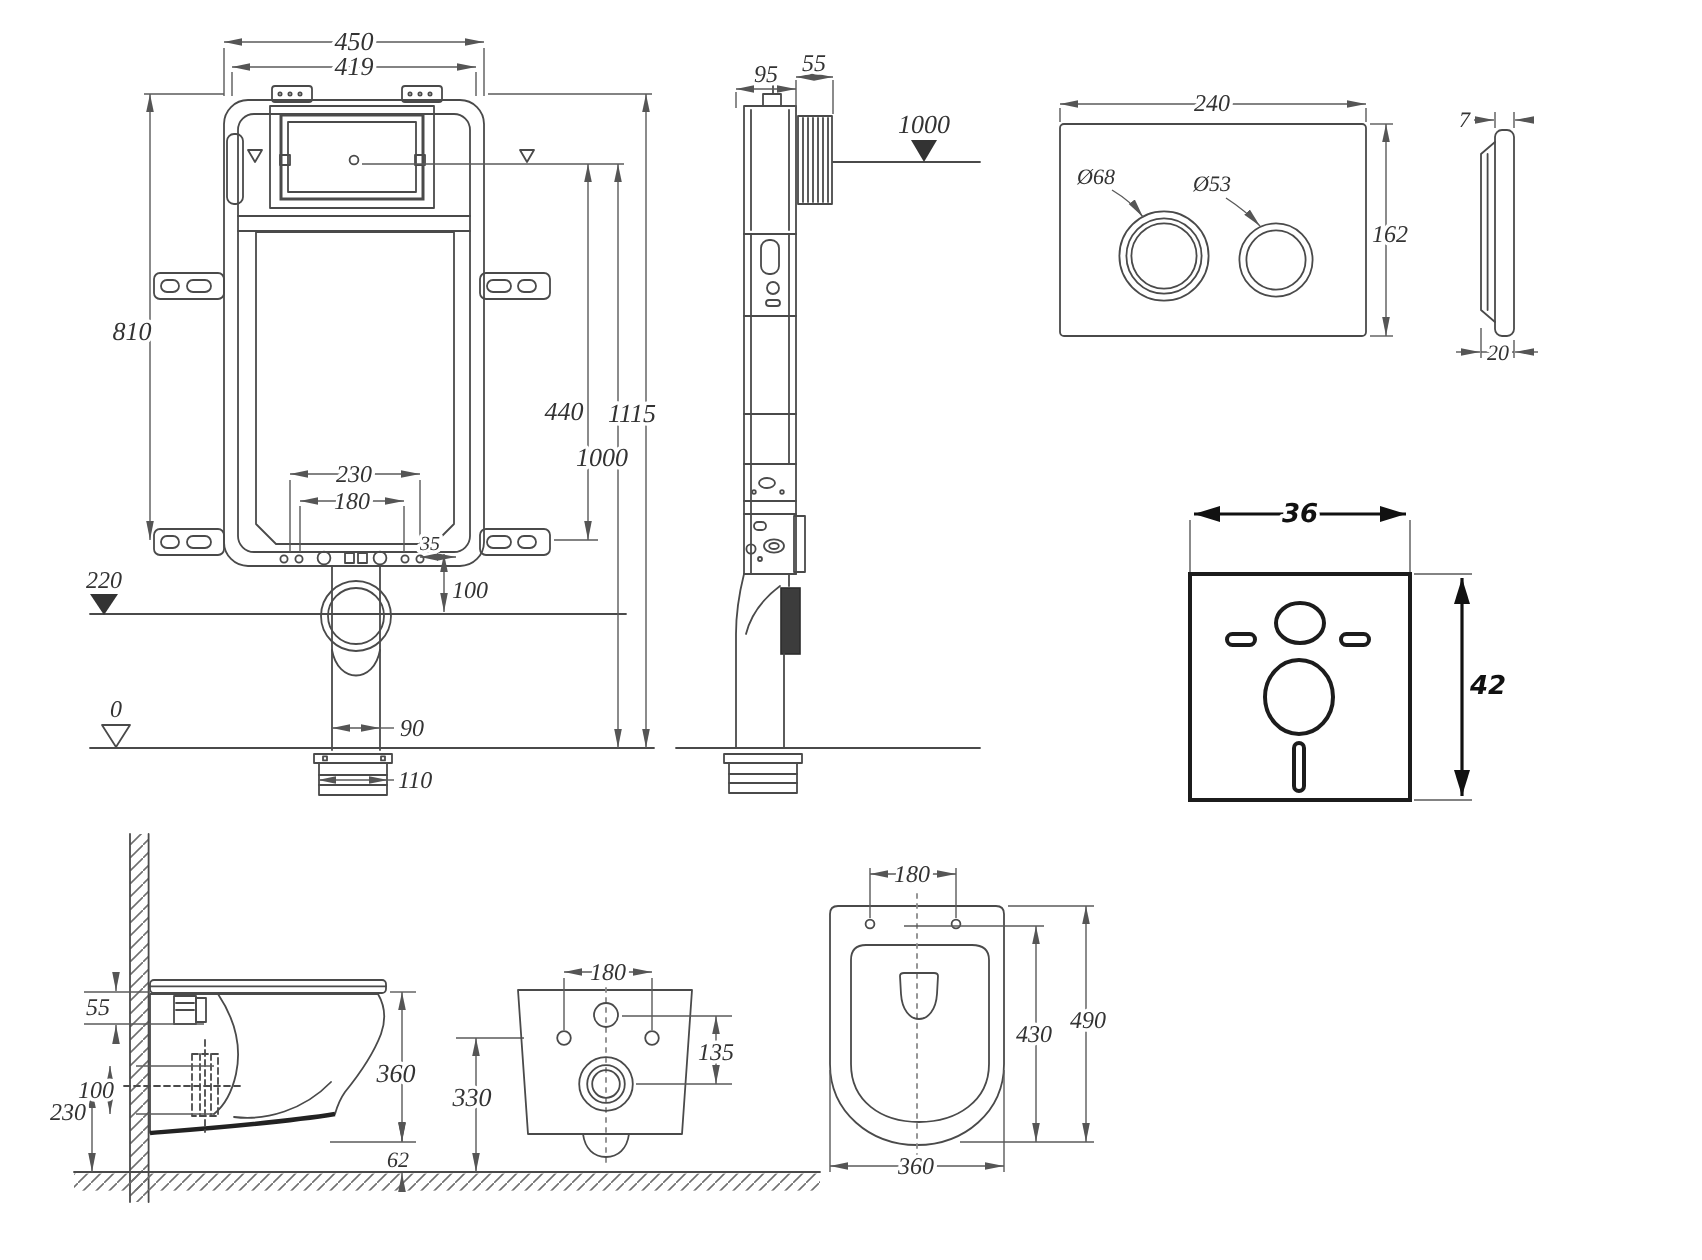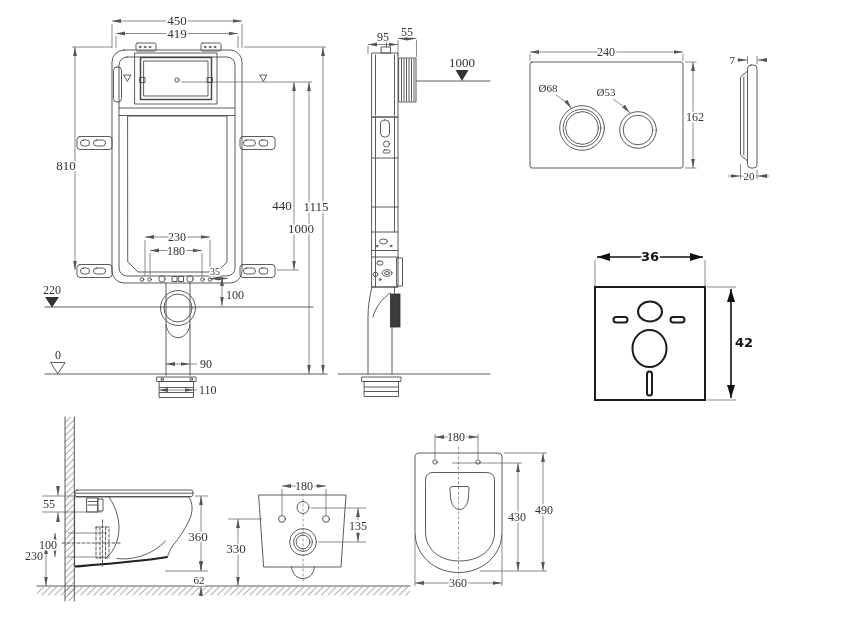--- a/index.html
+++ b/index.html
@@ -1,16 +1,16 @@
 <!DOCTYPE html>
 <html><head>
 <meta charset="utf-8">
 <style>
   html,body{margin:0;padding:0;background:#fff;}
-  #stage{position:relative;width:851px;height:630px;background:#fff;overflow:hidden;}
+  #stage{position:relative;width:851px;height:630px;background:#fff;overflow:hidden;font-style:italic;}
   svg{position:absolute;left:0;top:0;}
   .o{stroke:#4a4a4a;stroke-width:0.9;fill:none;stroke-linejoin:round;stroke-linecap:round;}
   .ob{stroke:#4a4a4a;stroke-width:1.5;fill:none;}
   .dm{stroke:#5a5a5a;stroke-width:0.7;fill:none;}
   .dsh{stroke-dasharray:3 2;}
   .ctr{stroke-dasharray:2 3;stroke:#8a8a8a;}
   .thk{stroke:#1c1c1c;stroke-width:2;fill:none;}
   text{font-family:"Liberation Serif",serif;fill:#333;paint-order:stroke;stroke:#fff;stroke-width:3.5px;stroke-linejoin:round;text-anchor:middle;}
   .f10{font-size:10px}.f11{font-size:11px}.f12{font-size:12px}.f13{font-size:13px}
   .sans{font-family:"DejaVu Sans",sans-serif;font-weight:bold;font-size:13px;fill:#111;}

